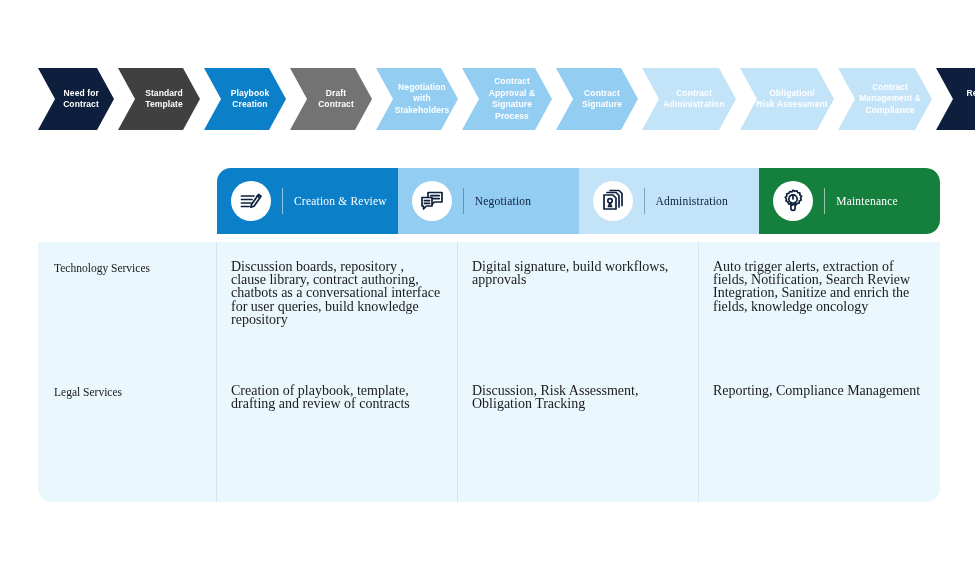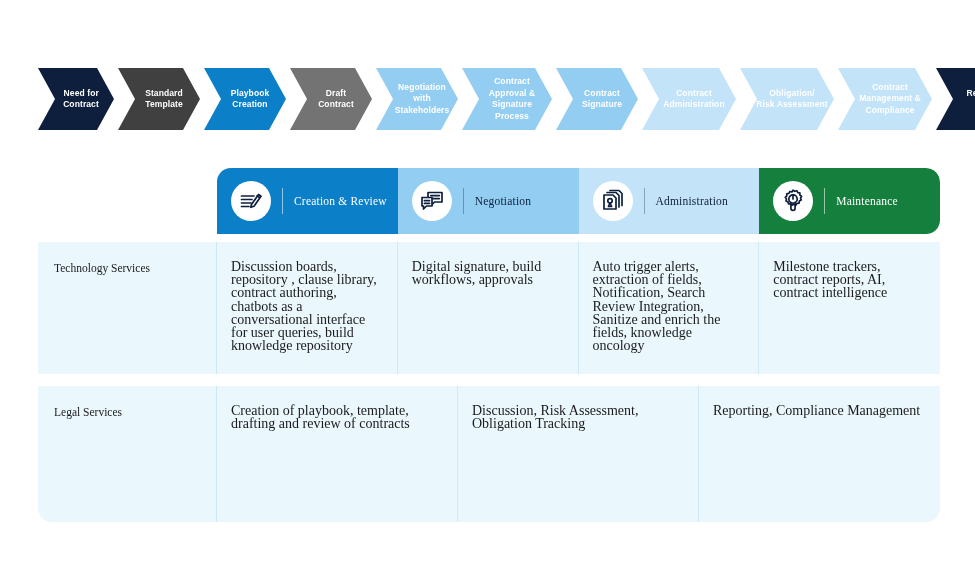--- a/index.html
+++ b/index.html
@@ -120,21 +120,21 @@
     height: 274px;
   }
   .mrow {
     position: absolute;
     left: 0;
     width: 902px;
     background: #eaf7fd;
     display: flex;
   }
   .mrow.row0 { top: 8px; height: 132px; border-radius: 0 0 0 0; }
-  .mrow.row1 { top: 152px; height: 136px; border-radius: 0 0 14px 14px; }
+  .mrow.row1 { top: 132px; height: 136px; border-radius: 0 0 14px 14px; }
   .mrow.row1 .rowhead { border-radius: 0 0 0 14px; }
 
   .rowhead {
     width: 179px;
     flex: 0 0 179px;
     box-sizing: border-box;
     padding: 20px 14px 0 16px;
     font-size: 11.5px;
     color: #1b1b1b;
     position: relative;
@@ -276,21 +276,20 @@
         <div class="divider"></div>
         <div class="htitle">Maintenance</div>
       </div>
     </div>
   <div id="matrix-body">
       <div class="mrow row0" style="background: rgb(234, 247, 253);">
         <div class="rowhead">Technology Services</div>
         <div class="mcell">Discussion boards, repository , clause library, contract authoring, chatbots as a conversational interface for user queries, build knowledge repository</div>
         <div class="mcell">Digital signature, build workflows, approvals</div>
         <div class="mcell">Auto trigger alerts, extraction of fields, Notification, Search Review Integration, Sanitize and enrich the fields, knowledge oncology</div>
-        <div class="mcell">Milestone trackers, contract reports, AI, contract intelligence</div>
       </div>
       <div class="mrow row1" style="background: rgb(234, 247, 253);">
         <div class="rowhead">Legal Services</div>
         <div class="mcell">Creation of playbook, template, drafting and review of contracts</div>
         <div class="mcell">Discussion, Risk Assessment, Obligation Tracking</div>
         <div class="mcell">Reporting, Compliance Management</div>
       </div>
     </div>
 </div>
 

